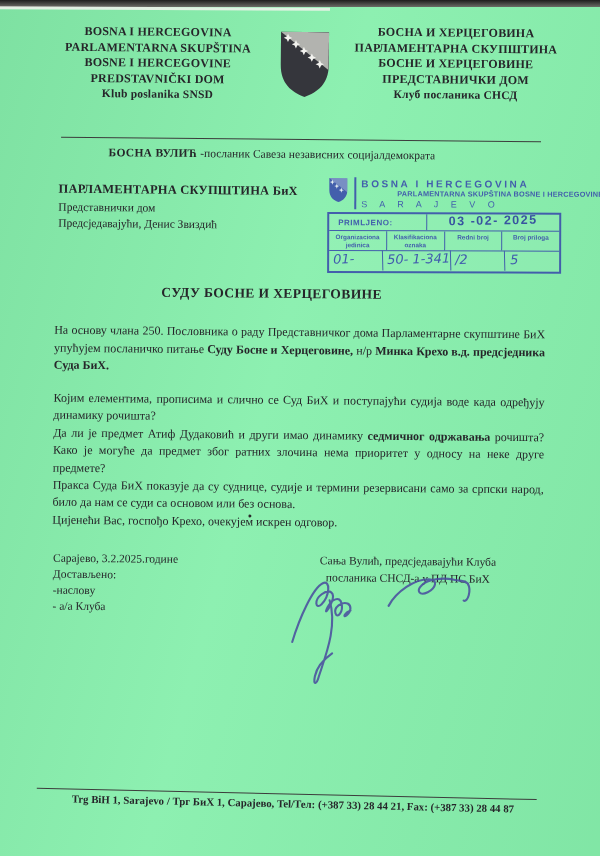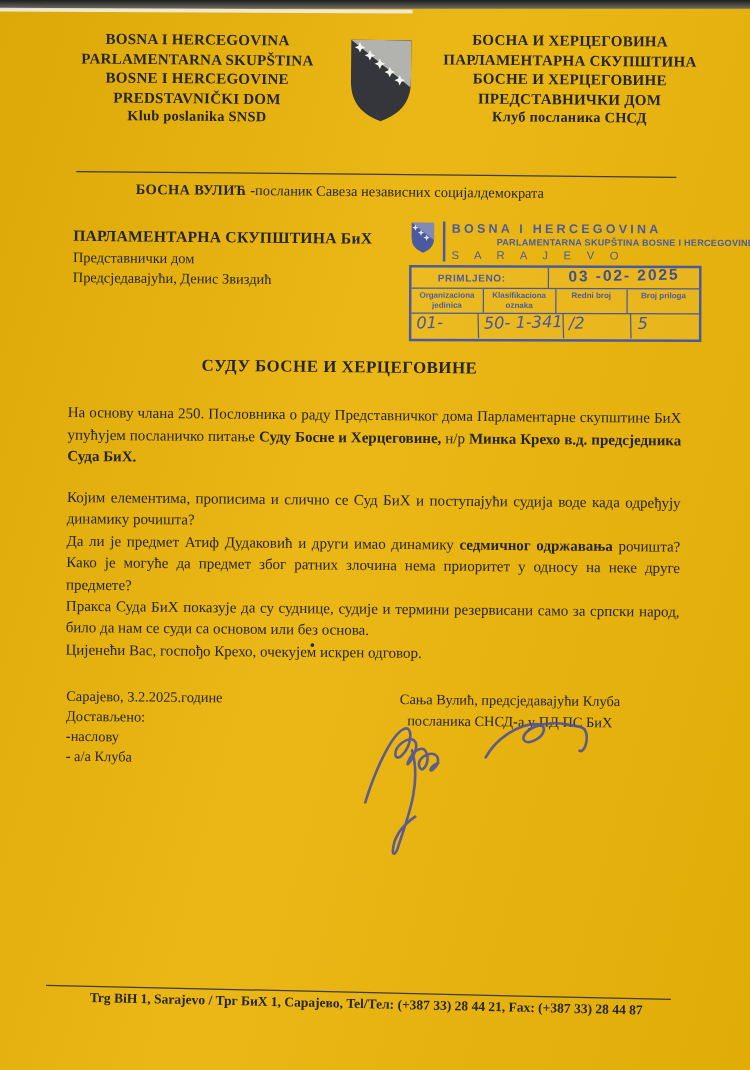--- a/index.html
+++ b/index.html
@@ -1,16 +1,16 @@
 <!DOCTYPE html>
 <html><head>
 <meta charset="utf-8">
 <style>
   html,body{margin:0;padding:0;background:#2b2b29;}
-  .page{position:relative;width:600px;height:856px;background:#eab308;overflow:hidden;
+  .page{position:relative;width:600px;height:856px;background:#86efac;overflow:hidden;
         font-family:"Liberation Serif",serif;color:#26262a;}
   .page::before{content:"";position:absolute;inset:0;pointer-events:none;
         background:linear-gradient(105deg,rgba(0,0,0,.06),rgba(255,255,255,.06) 45%,rgba(0,0,0,.04));}
   .scan-top{position:absolute;top:0;left:0;width:100%;height:7px;
         background:linear-gradient(#1e1e1d,#6b6b66);}
   .scan-edge-light{position:absolute;top:7px;left:0;width:330px;height:3px;
         background:rgba(242,242,237,.85);transform:rotate(.3deg);}
   .content{position:absolute;inset:0;transform:rotate(.55deg);transform-origin:300px 40px;}
 
   
@@ -34,21 +34,21 @@
   .stamp{position:absolute;top:176px;left:329px;width:234px;color:#3d53ac;
         font-family:"Liberation Sans",sans-serif;transform:rotate(-.4deg);opacity:.92;}
   .stamp-head{display:flex;gap:5px;align-items:flex-start;}
   .stamp-logo{width:22px;height:26px;flex:none;}
   .stamp-head-text{border-left:2px solid #3d53ac;padding-left:5px;padding-top:1px;}
   .st-country{font-size:10px;font-weight:bold;letter-spacing:2.6px;white-space:nowrap;}
   .st-inst{font-size:7.3px;font-weight:bold;letter-spacing:.2px;white-space:nowrap;margin-left:36px;}
   .st-city{font-size:9px;font-weight:normal;letter-spacing:5px;margin-top:1px;}
   .stamp-table{border:2px solid #3d53ac;margin-top:3px;background:rgba(255,255,255,.06);}
   .st-row1{display:flex;border-bottom:1.5px solid #3d53ac;height:16px;align-items:center;}
-  .st-received{width:88px;font-size:8px;font-weight:bold;letter-spacing:.5px;padding-left:21px;
+  .st-received{width:88px;font-size:8px;font-weight:bold;letter-spacing:.5px;padding-left:9px;
         border-right:1.5px solid #3d53ac;height:100%;display:flex;align-items:center;}
   .st-date{flex:1;text-align:center;font-size:12.5px;font-weight:bold;letter-spacing:1.5px;
         transform:rotate(-1.2deg) translateY(-2px);white-space:nowrap;color:#32489f;}
   .st-row2{display:flex;border-bottom:1.5px solid #3d53ac;height:19px;}
   .st-col{flex:1;border-right:1.5px solid #3d53ac;font-size:6.4px;font-weight:bold;
         text-align:center;line-height:7.5px;padding-top:2px;}
   .st-col:last-child{border-right:none;}
   .st-row3{display:flex;height:20px;}
   .st-val{flex:1;border-right:1.5px solid #3d53ac;padding-left:4px;white-space:nowrap;
         overflow:visible;font-family:"DejaVu Sans",sans-serif;font-style:italic;

